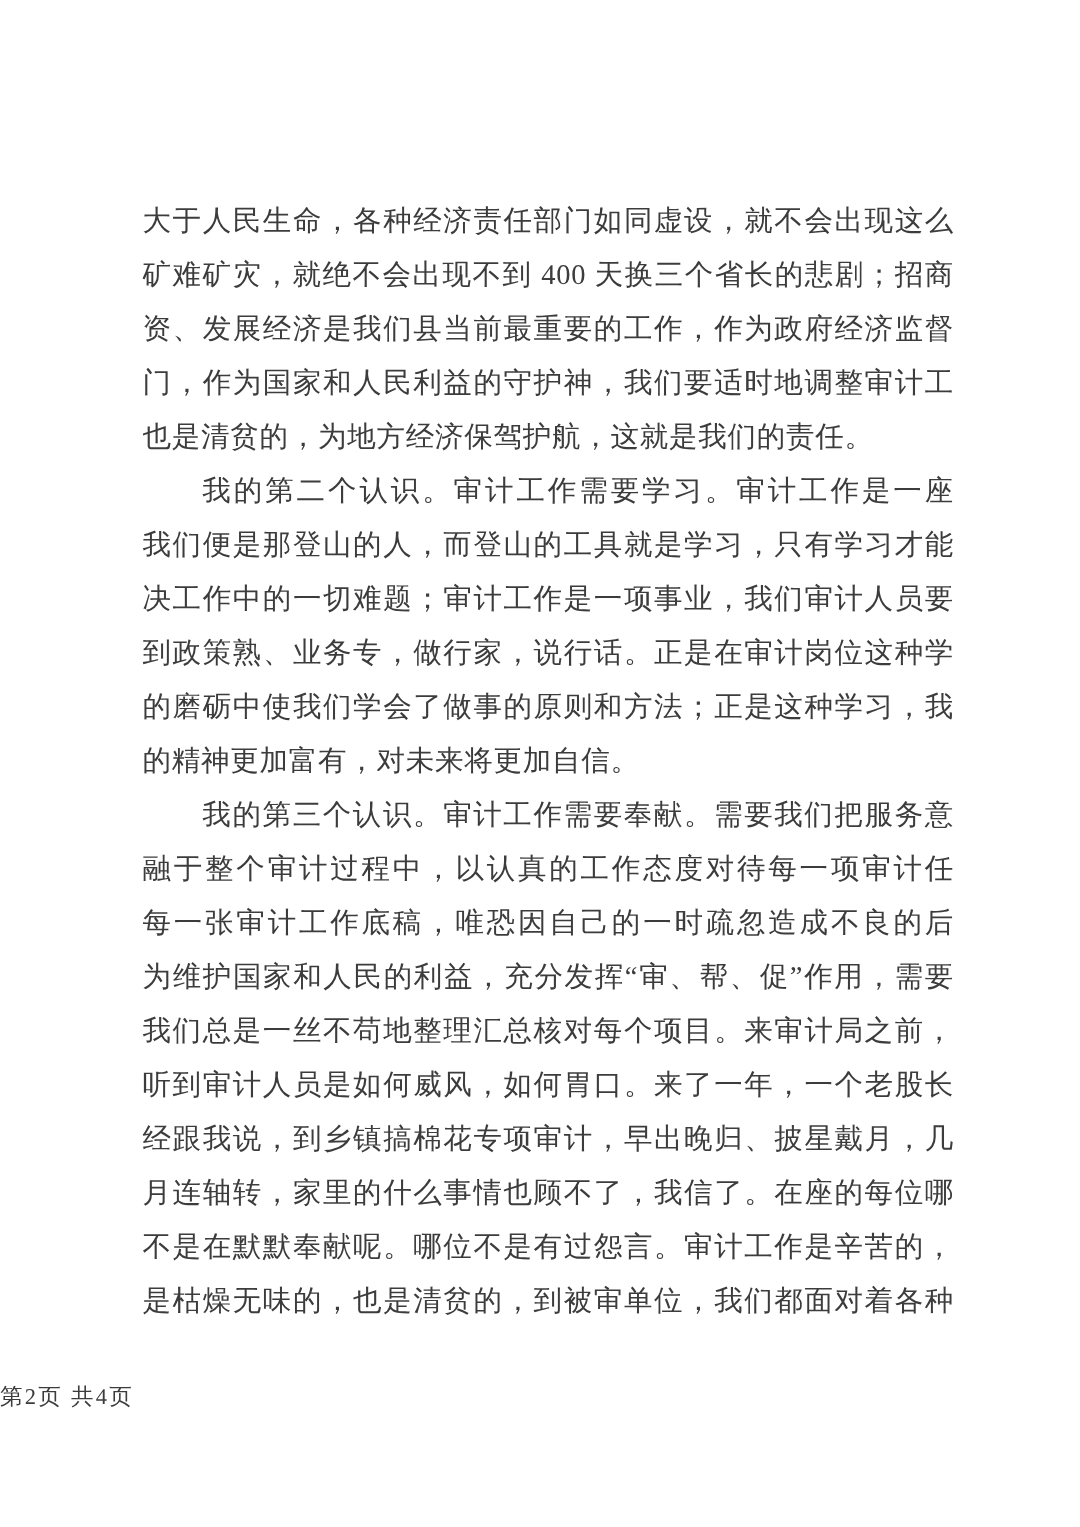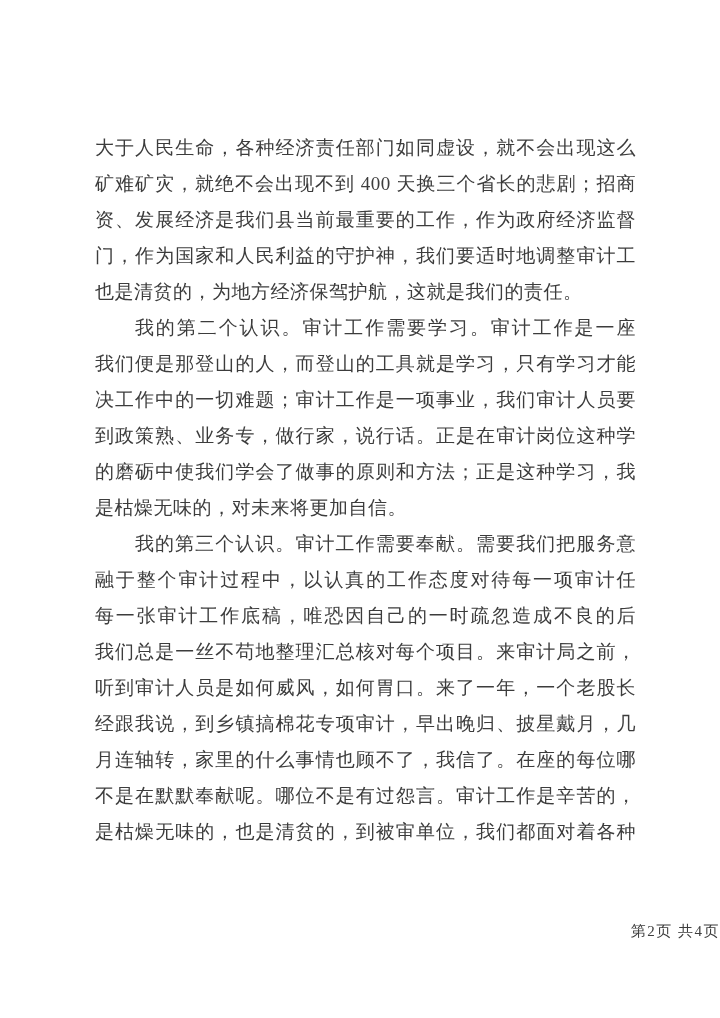--- a/index.html
+++ b/index.html
@@ -37,45 +37,46 @@
     white-space: normal;
   }
   .line.indent {
     text-indent: 2.1em;
   }
   .footer {
     position: absolute;
     left: 0;
     right: 0;
     top: 922px;
-    text-align: right;
+    text-align: left;
     font-size: 15px;
     letter-spacing: 1.5px;
     color: var(--text-color, #3c3c3c);
   }
 </style>
 </head>
 <body>
 
 <div class="page">
   <div class="content">
       <div class="line full">大于人民生命，各种经济责任部门如同虚设，就不会出现这么多</div>
       <div class="line full">矿难矿灾，就绝不会出现不到 400 天换三个省长的悲剧；招商引</div>
       <div class="line full">资、发展经济是我们县当前最重要的工作，作为政府经济监督部</div>
       <div class="line full">门，作为国家和人民利益的守护神，我们要适时地调整审计工作</div>
       <div class="line">也是清贫的，为地方经济保驾护航，这就是我们的责任。</div>
       <div class="line full indent">我的第二个认识。审计工作需要学习。审计工作是一座山，</div>
       <div class="line full">我们便是那登山的人，而登山的工具就是学习，只有学习才能解</div>
       <div class="line full">决工作中的一切难题；审计工作是一项事业，我们审计人员要做</div>
       <div class="line full">到政策熟、业务专，做行家，说行话。正是在审计岗位这种学习</div>
       <div class="line full">的磨砺中使我们学会了做事的原则和方法；正是这种学习，我们</div>
-      <div class="line">是枯燥无味的，对未来将更加自信。</div>
+      <div class="line">的精神更加富有，对未来将更加自信。</div>
       <div class="line full indent">我的第三个认识。审计工作需要奉献。需要我们把服务意识</div>
       <div class="line full">融于整个审计过程中，以认真的工作态度对待每一项审计任务、</div>
       <div class="line full">每一张审计工作底稿，唯恐因自己的一时疏忽造成不良的后果；</div>
+      <div class="line full">为维护国家和人民的利益，充分发挥“审、帮、促”作用，需要</div>
       <div class="line full">我们总是一丝不苟地整理汇总核对每个项目。来审计局之前，只</div>
       <div class="line full">听到审计人员是如何威风，如何胃口。来了一年，一个老股长曾</div>
       <div class="line full">经跟我说，到乡镇搞棉花专项审计，早出晚归、披星戴月，几个</div>
       <div class="line full">月连轴转，家里的什么事情也顾不了，我信了。在座的每位哪个</div>
       <div class="line full">不是在默默奉献呢。哪位不是有过怨言。审计工作是辛苦的，也</div>
       <div class="line full">是枯燥无味的，也是清贫的，到被审单位，我们都面对着各种诱</div>
     </div>
   <div class="footer">
     <span>第2页 共4页</span>
   </div>

